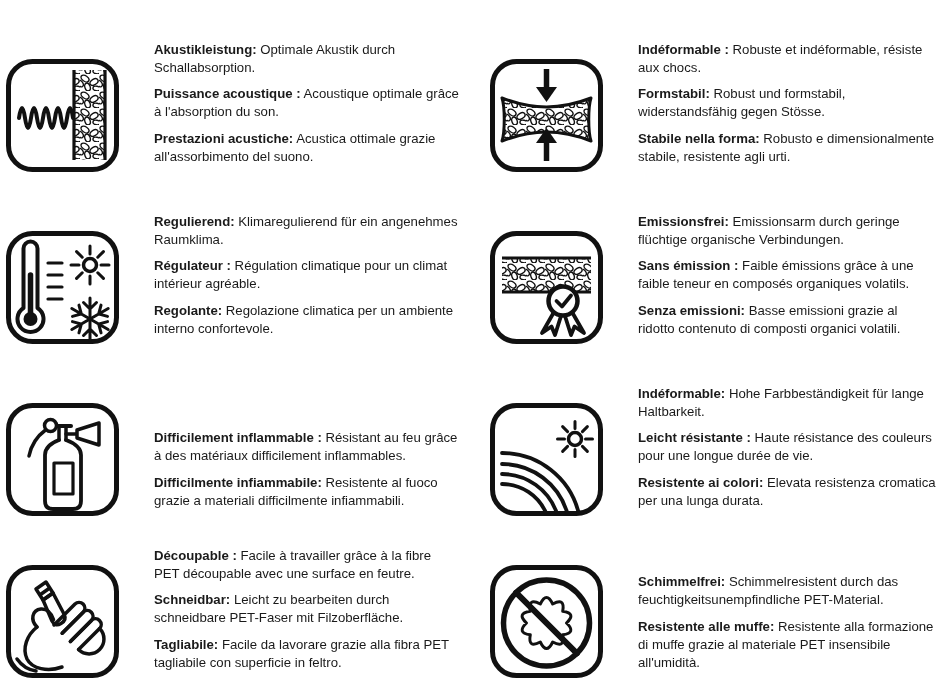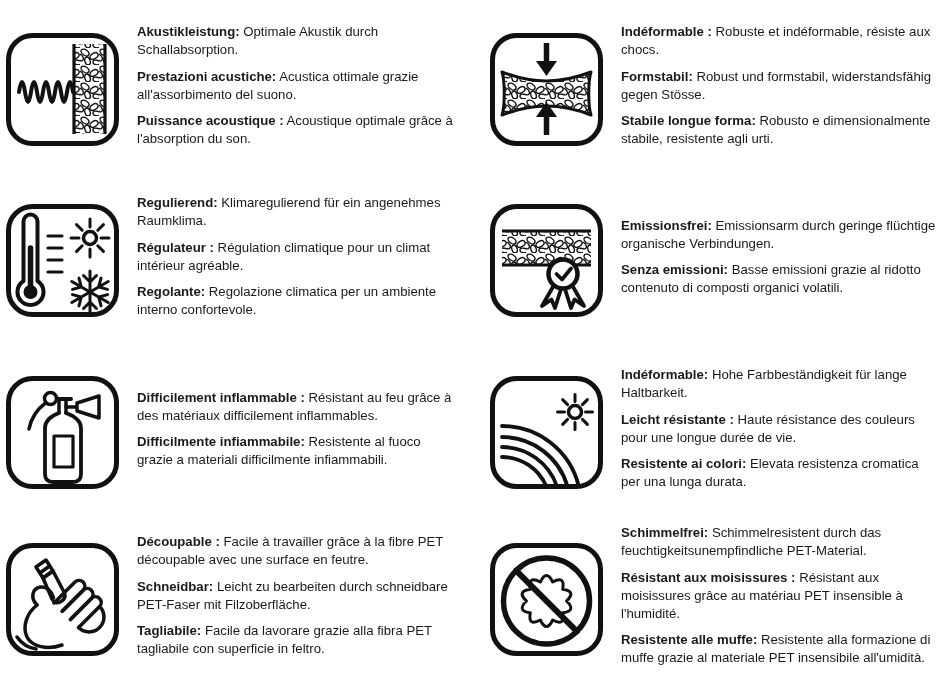--- a/index.html
+++ b/index.html
@@ -3,21 +3,21 @@
 <meta charset="utf-8">
 <style>
   html,body{margin:0;padding:0;background:#fff;}
   .page{
     width:936px;height:680px;box-sizing:border-box;
     padding:4px 0 0 4px;background:#fff;overflow:hidden;
     display:grid;grid-template-columns:455px 448px;column-gap:29px;
     grid-template-rows:170px 172px 172px 1fr;
     font-family:"Liberation Sans",sans-serif;color:#1a1a1a;
   }
-  .tile{display:flex;gap:16px;align-items:center;}
+  .tile{display:flex;gap:33px;align-items:flex-end;}
   .icon-box{width:117px;height:117px;flex:0 0 117px;}
   .tile-icon{width:117px;height:117px;display:block;}
   .texts{flex:1;min-width:0;padding-top:2px;}
   .entry{margin:0 0 8.5px 0;font-size:13.2px;line-height:18px;}
   .entry b{font-weight:700;}
   .defs-svg{position:absolute;width:0;height:0;overflow:hidden;}
 </style>
 </head>
 <body>
 
@@ -145,35 +145,35 @@
 <div class="page">
   <div style="display:contents" id="feature-grid">
   <section class="tile">
     <div class="icon-box">
           <svg viewBox="0 0 117 117" class="tile-icon">
             <use href="#sym-sound-absorption-icon"></use>
           </svg>
         </div>
     <div class="texts">
           <p class="entry"><b>Akustikleistung:</b> <span>Optimale Akustik durch Schallabsorption.</span></p>
+          <p class="entry"><b>Puissance acoustique :</b> <span>Acoustique optimale grâce à l'absorption du son.</span></p>
           <p class="entry"><b>Prestazioni acustiche:</b> <span>Acustica ottimale grazie all'assorbimento del suono.</span></p>
-          <p class="entry"><b>Puissance acoustique :</b> <span>Acoustique optimale grâce à l'absorption du son.</span></p>
         </div>
   </section>
 
   <section class="tile">
     <div class="icon-box">
           <svg viewBox="0 0 117 117" class="tile-icon">
             <use href="#sym-compression-resistance-icon"></use>
           </svg>
         </div>
     <div class="texts">
           <p class="entry"><b>Indéformable :</b> <span>Robuste et indéformable, résiste aux chocs.</span></p>
           <p class="entry"><b>Formstabil:</b> <span>Robust und formstabil, widerstandsfähig gegen Stösse.</span></p>
-          <p class="entry"><b>Stabile longue forma:</b> <span>Robusto e dimensionalmente stabile, resistente agli urti.</span></p>
+          <p class="entry"><b>Stabile nella forma:</b> <span>Robusto e dimensionalmente stabile, resistente agli urti.</span></p>
         </div>
   </section>
 
   <section class="tile">
     <div class="icon-box">
           <svg viewBox="0 0 117 117" class="tile-icon">
             <use href="#sym-climate-regulation-icon"></use>
           </svg>
         </div>
     <div class="texts">
@@ -184,20 +184,21 @@
   </section>
 
   <section class="tile">
     <div class="icon-box">
           <svg viewBox="0 0 117 117" class="tile-icon">
             <use href="#sym-emission-certified-icon"></use>
           </svg>
         </div>
     <div class="texts">
           <p class="entry"><b>Emissionsfrei:</b> <span>Emissionsarm durch geringe flüchtige organische Verbindungen.</span></p>
+          <p class="entry"><b>Sans émission :</b> <span>Faible émissions grâce à une faible teneur en composés organiques volatils.</span></p>
           <p class="entry"><b>Senza emissioni:</b> <span>Basse emissioni grazie al ridotto contenuto di composti organici volatili.</span></p>
         </div>
   </section>
 
   <section class="tile">
     <div class="icon-box">
           <svg viewBox="0 0 117 117" class="tile-icon">
             <use href="#sym-fire-extinguisher-icon"></use>
           </svg>
         </div>
@@ -234,18 +235,17 @@
   </section>
 
   <section class="tile">
     <div class="icon-box">
           <svg viewBox="0 0 117 117" class="tile-icon">
             <use href="#sym-no-mold-icon"></use>
           </svg>
         </div>
     <div class="texts">
           <p class="entry"><b>Schimmelfrei:</b> <span>Schimmelresistent durch das feuchtigkeitsunempfindliche PET-Material.</span></p>
-          <p class="entry"><b>Résistant aux moisissures :</b> <span>Résistant aux moisissures grâce au matériau PET insensible à l'humidité.</span></p>
           <p class="entry"><b>Resistente alle muffe:</b> <span>Resistente alla formazione di muffe grazie al materiale PET insensibile all'umidità.</span></p>
         </div>
   </section>
 </div>
 </div>
 
 </body></html>

